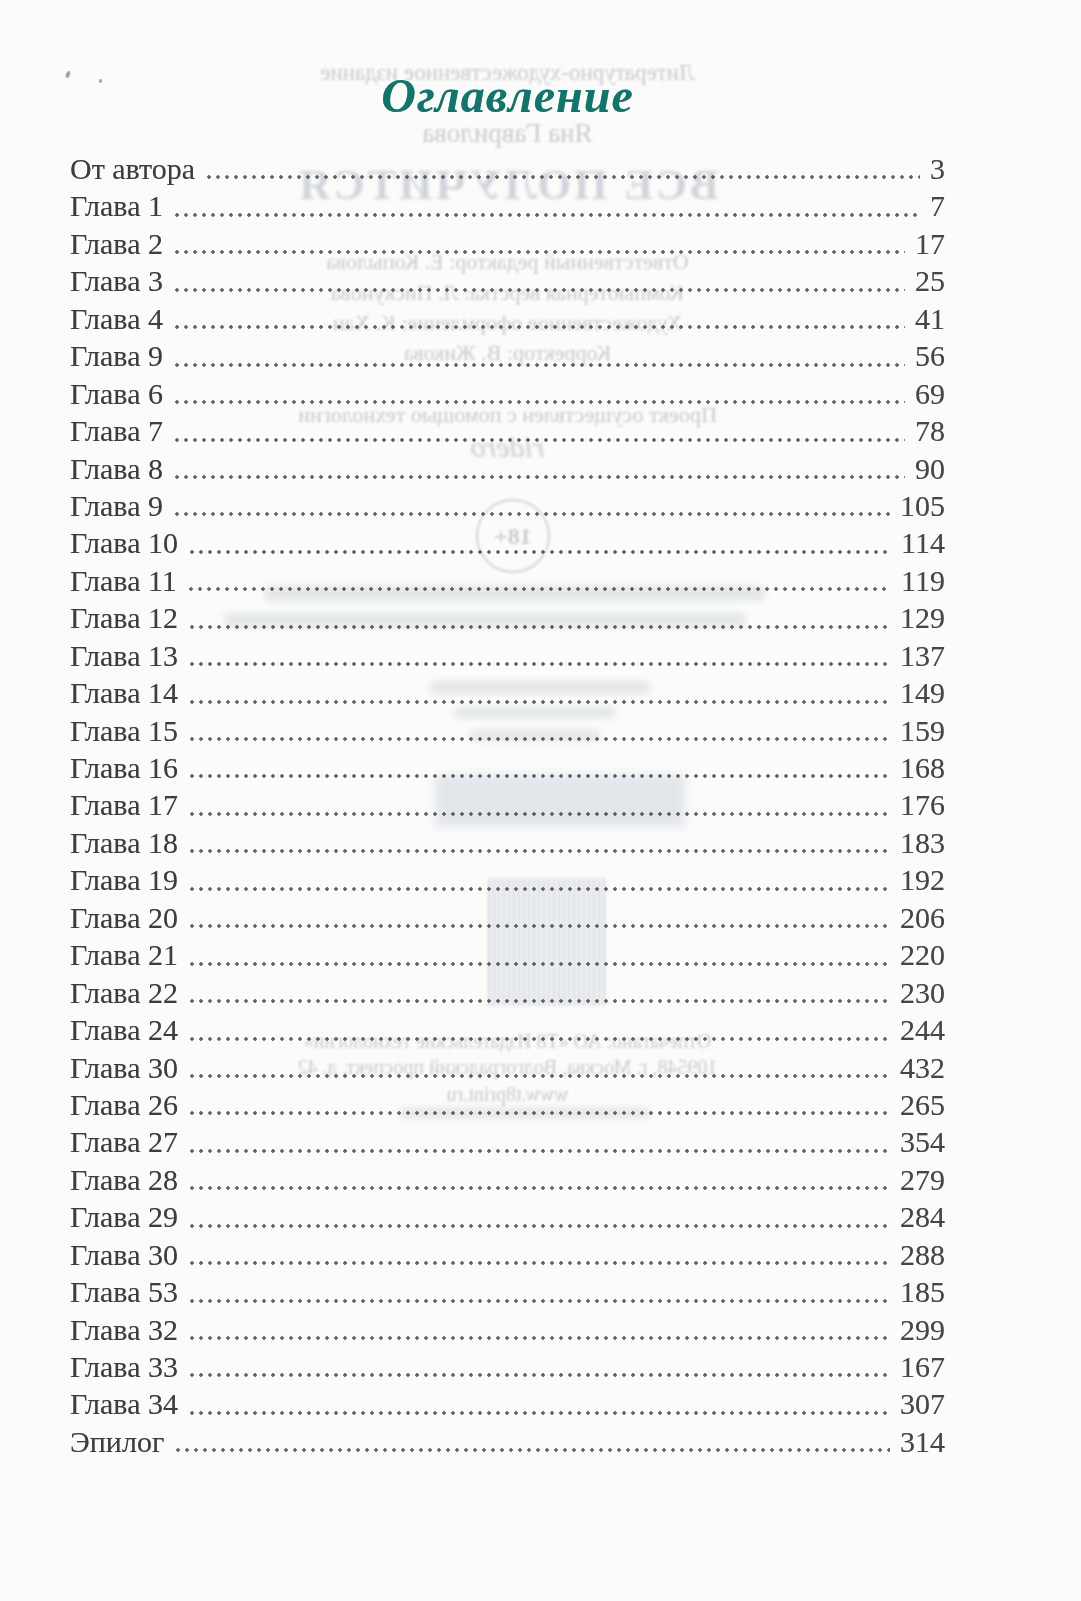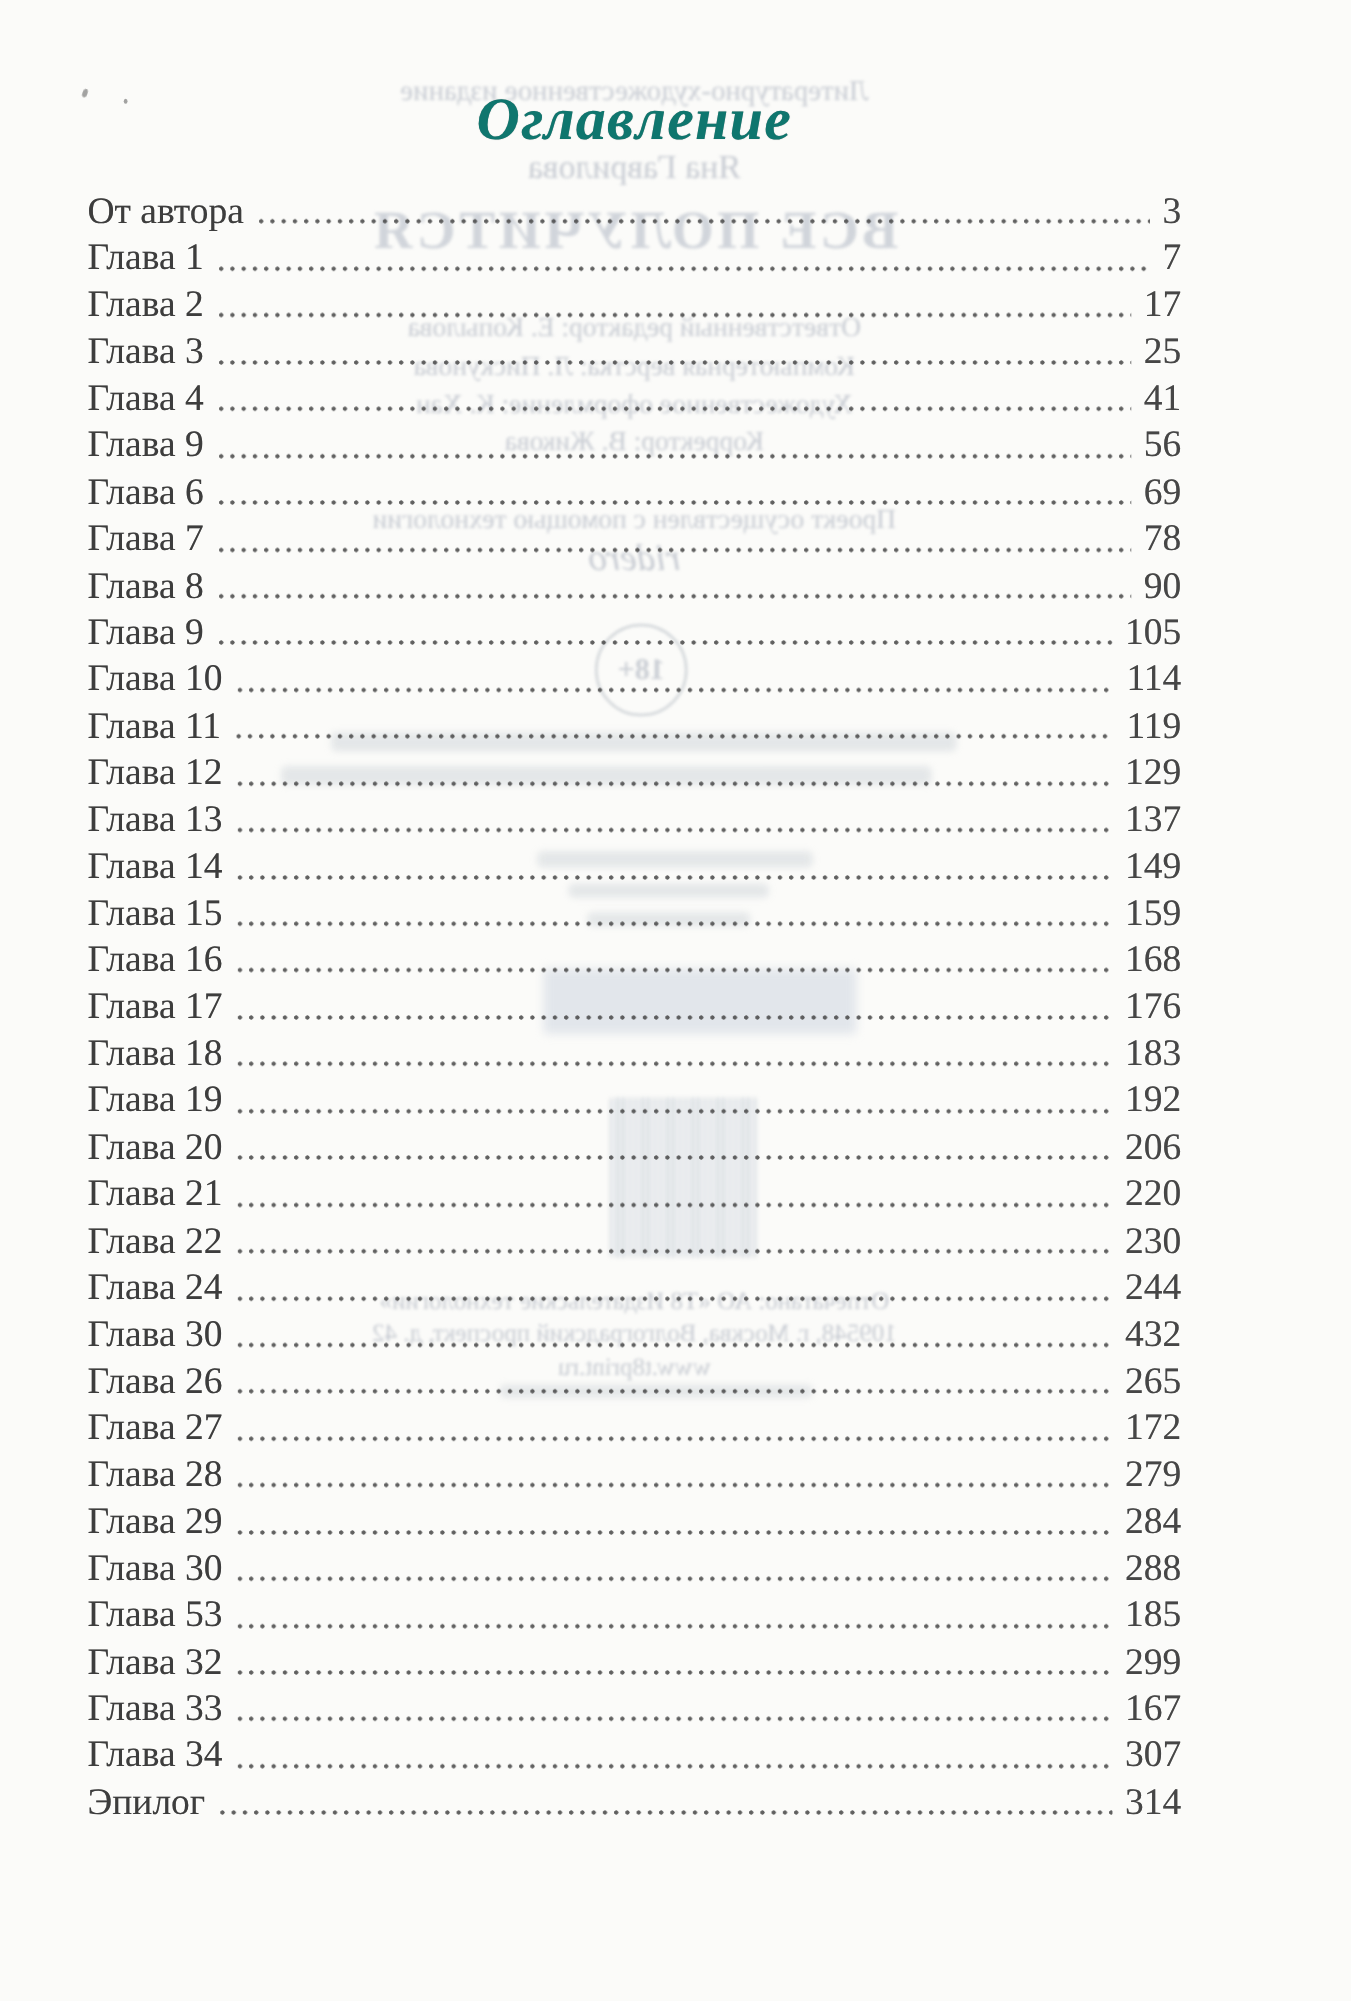--- a/index.html
+++ b/index.html
@@ -268,21 +268,21 @@
         <span class="toc-page">432</span>
       </div>
       <div class="toc-row">
         <span class="toc-label">Глава 26</span>
         <span class="toc-leader"></span>
         <span class="toc-page">265</span>
       </div>
       <div class="toc-row">
         <span class="toc-label">Глава 27</span>
         <span class="toc-leader"></span>
-        <span class="toc-page">172</span>
+        <span class="toc-page">354</span>
       </div>
       <div class="toc-row">
         <span class="toc-label">Глава 28</span>
         <span class="toc-leader"></span>
         <span class="toc-page">279</span>
       </div>
       <div class="toc-row">
         <span class="toc-label">Глава 29</span>
         <span class="toc-leader"></span>
         <span class="toc-page">284</span>

